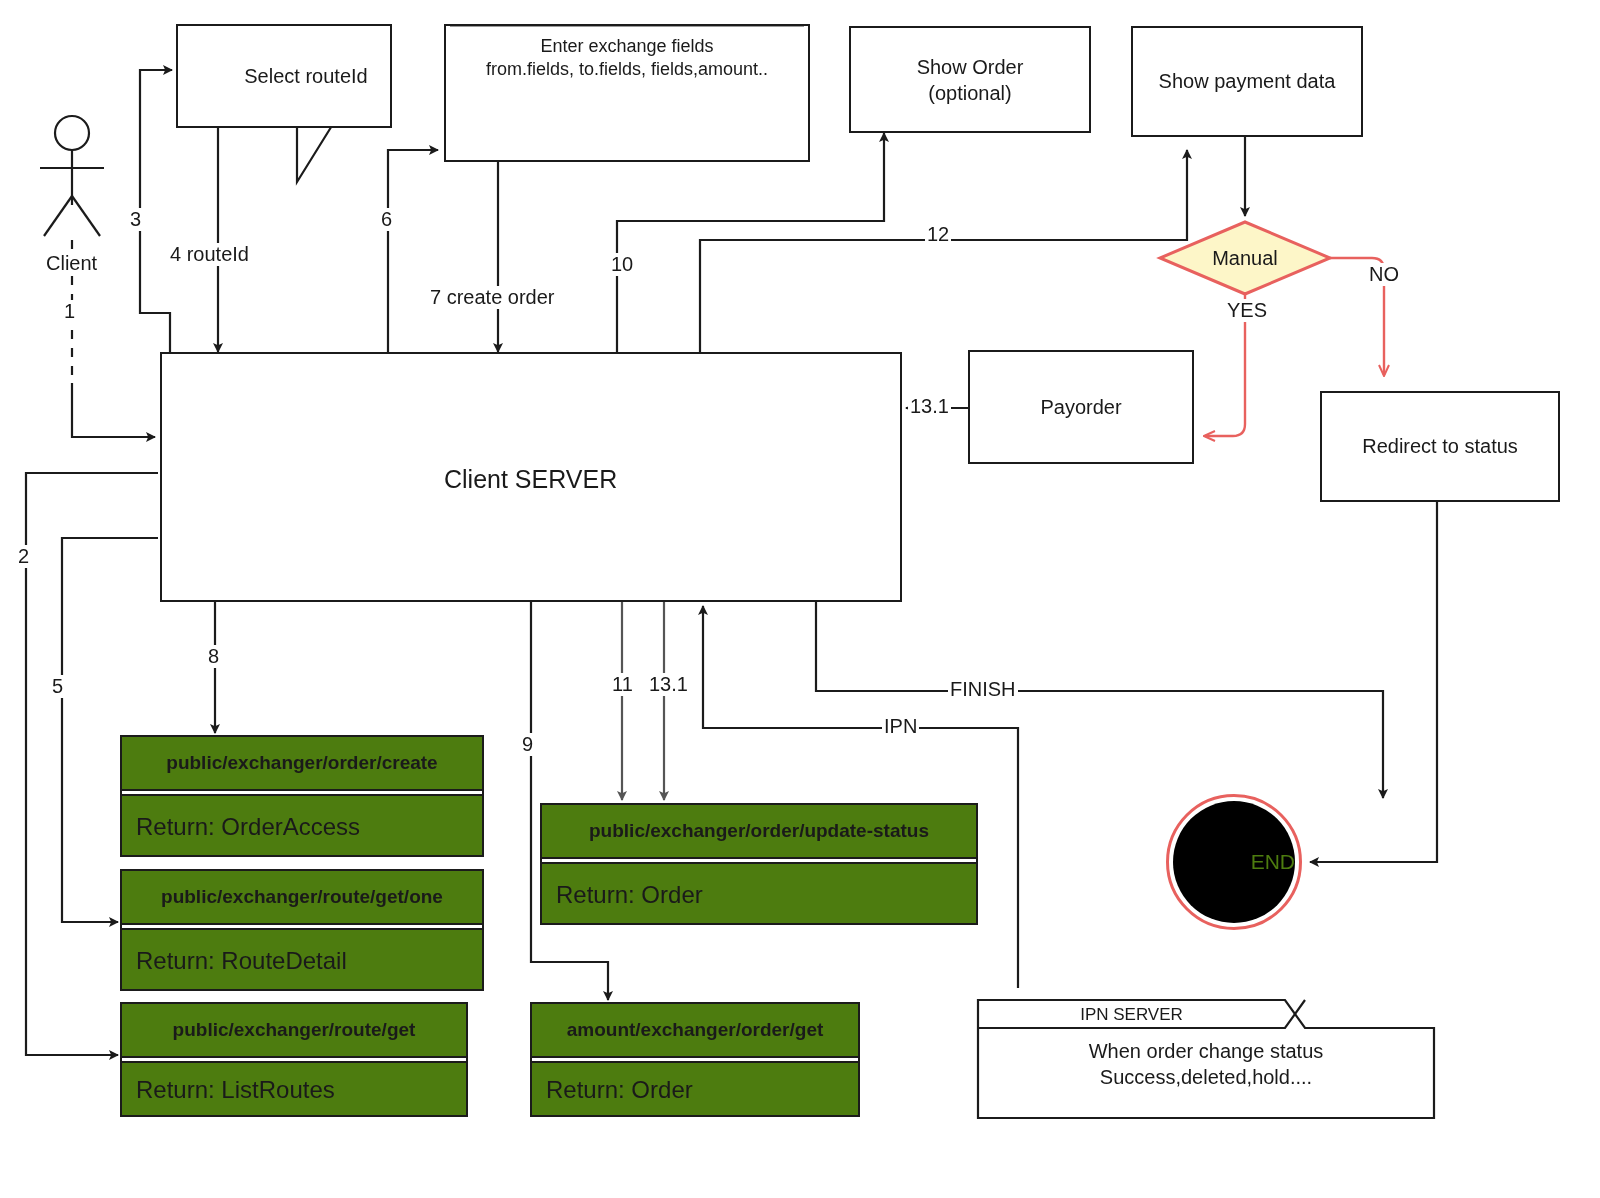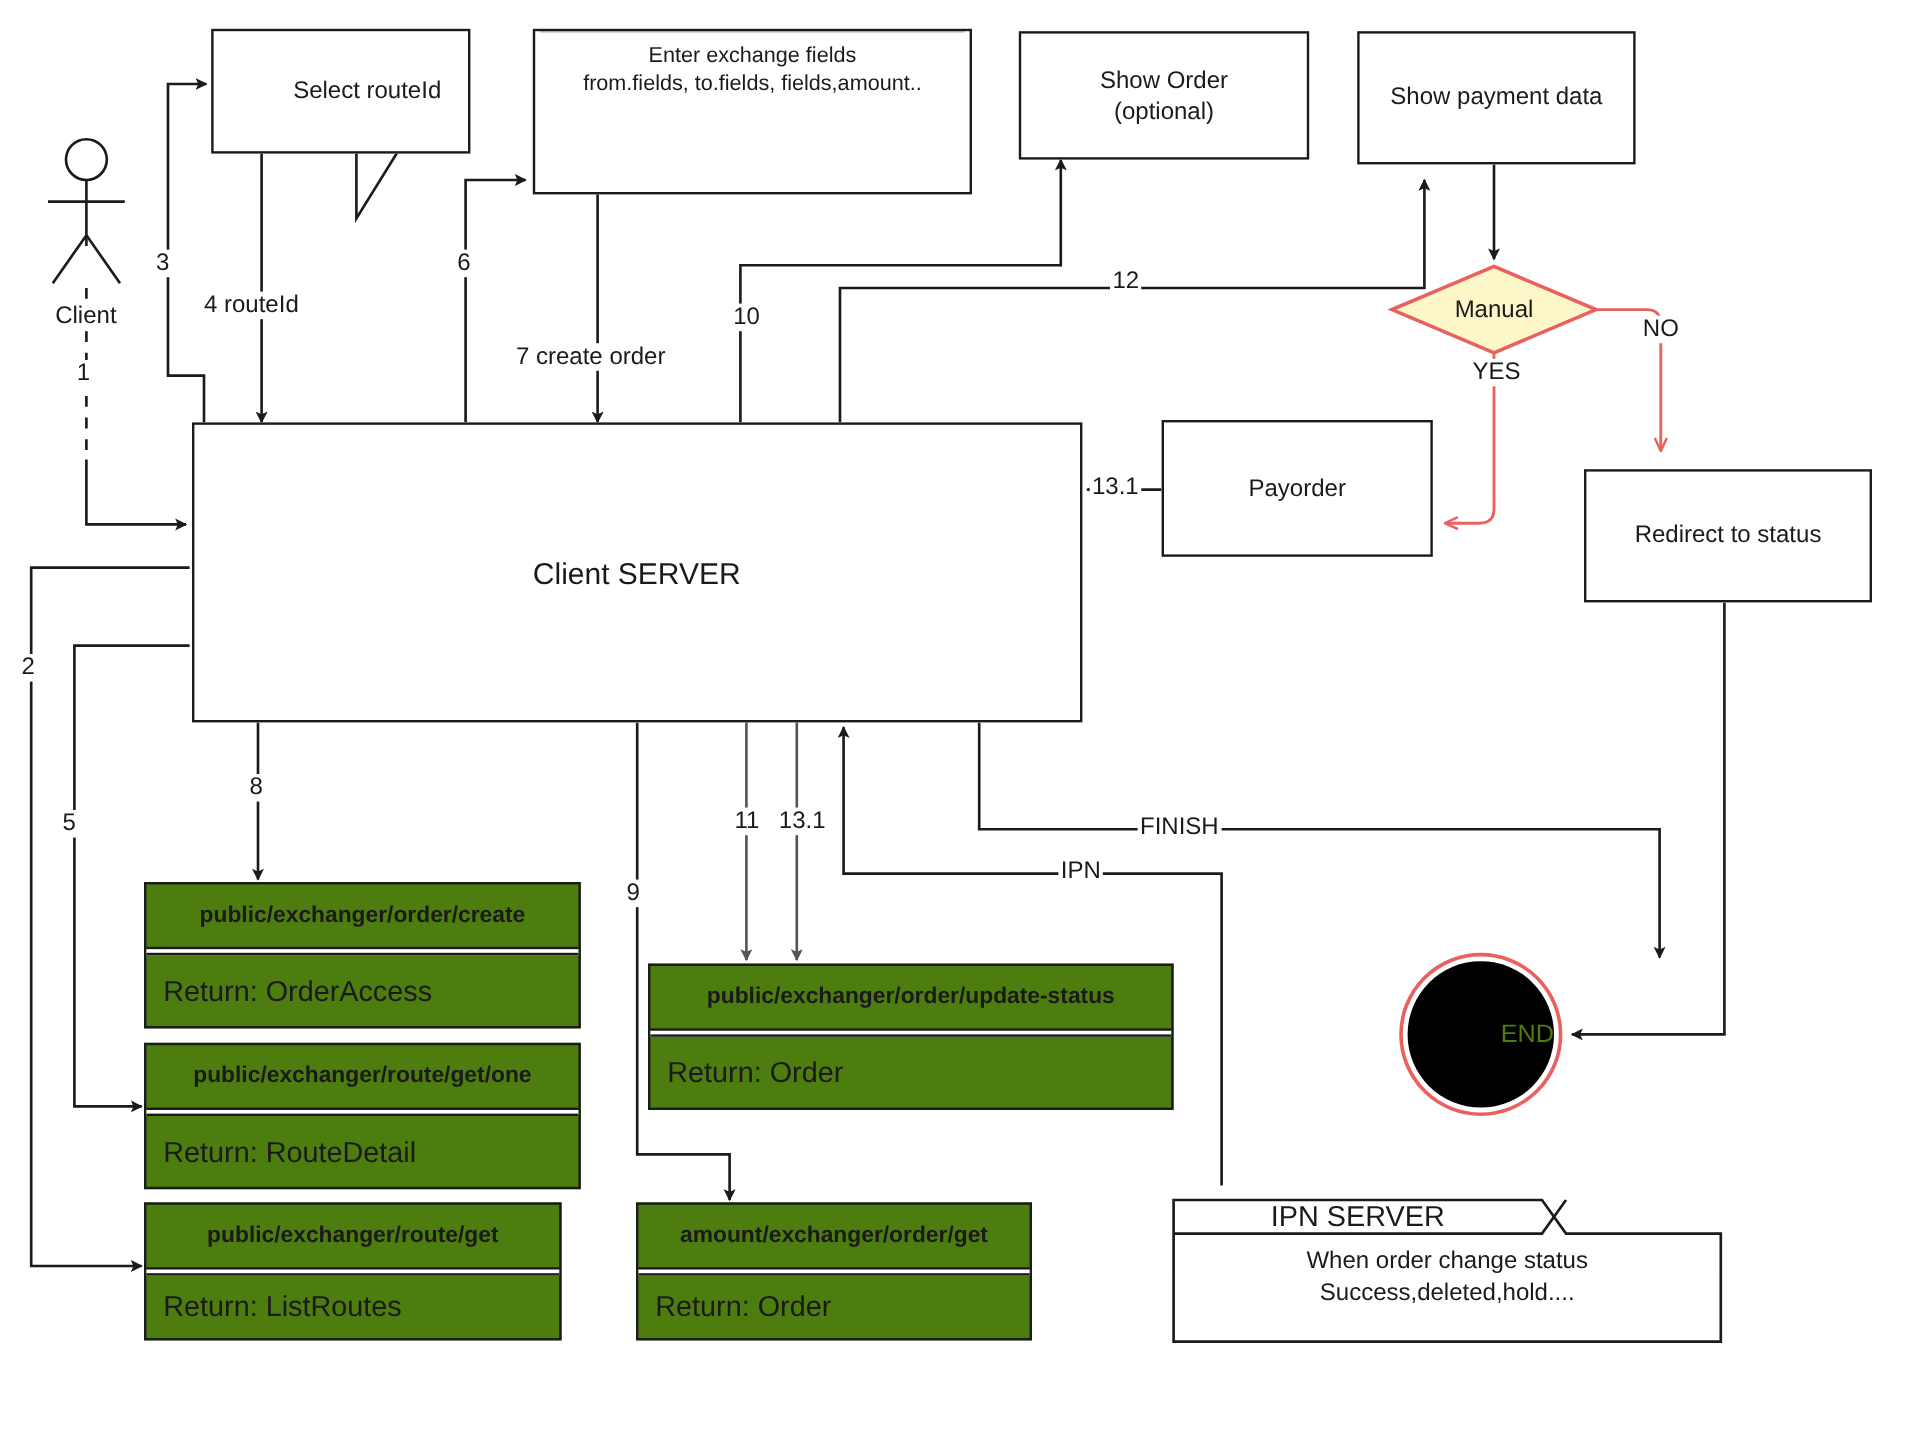--- a/index.html
+++ b/index.html
@@ -151,21 +151,21 @@
 
   <div class="node" style="left:160px;top:352px;width:742px;height:250px;"></div>
   <div class="cs-title" style="left:444px;top:465px;"><span>Client SERVER</span></div>
 
   <div class="end-outer" style="left:1166px;top:794px;width:136px;height:136px;"></div>
   <div class="end-inner" style="left:1173px;top:801px;width:122px;height:122px;"></div>
   <div class="end-txt" style="left:1173px;top:801px;width:122px;height:122px;">
     <span>END</span>
   </div>
 
-  <div style="position:absolute;left:978px;top:1001px;width:307px;height:27px;display:flex;align-items:center;justify-content:center;font-size:24px;">
+  <div style="position:absolute;left:978px;top:1001px;width:307px;height:27px;display:flex;align-items:center;justify-content:center;font-size:17px;">
     <span>IPN SERVER</span>
   </div>
   <div style="position:absolute;left:978px;top:1038px;width:456px;text-align:center;line-height:1.3;font-size:20px;">
     <div>When order change status</div>
     <div>Success,deleted,hold....</div>
   </div>
 
   <div class="umlbox" style="left:120px;top:735px;width:364px;height:122px;">
     <div class="umlhdr">public/exchanger/order/create</div>
     <div class="umlsep"></div>

